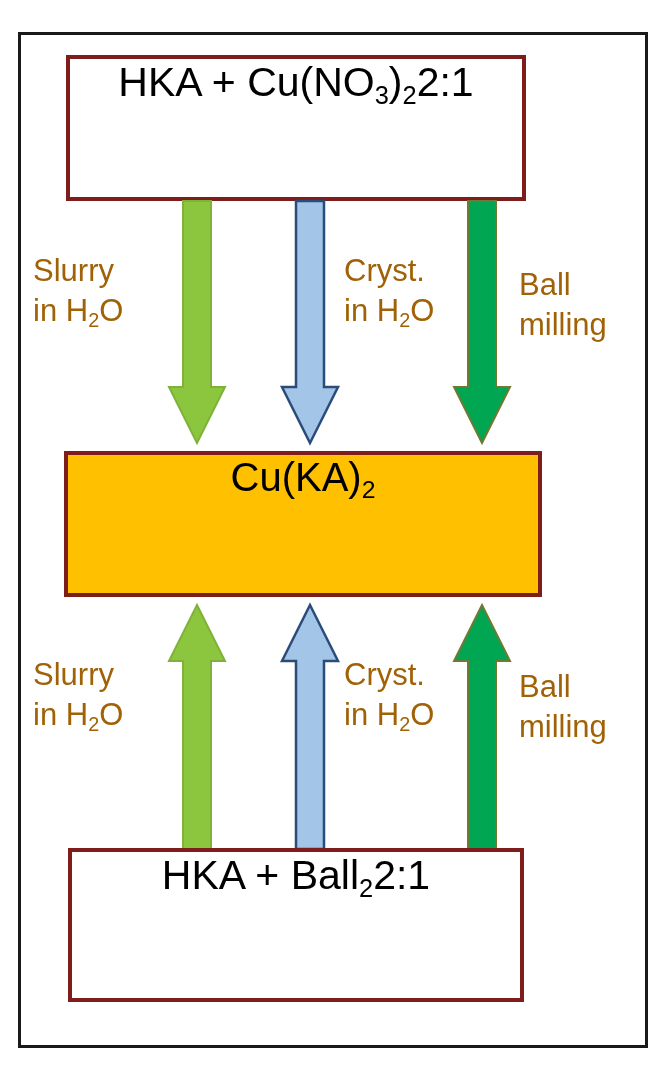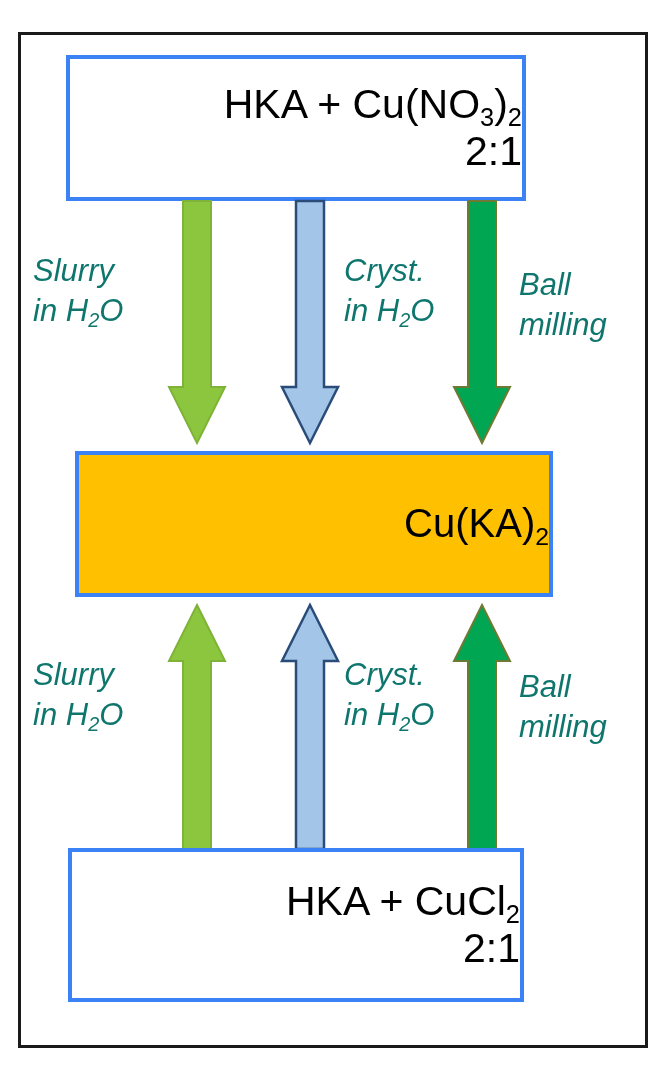--- a/index.html
+++ b/index.html
@@ -21,24 +21,24 @@
     left:18px; top:32px;
     width:630px; height:1016px;
     border:3px solid #1a1a1a;
     box-sizing:border-box;
     background:transparent;
   }
   
   .node{
     position:absolute;
     box-sizing:border-box;
-    border:4px solid #3b82f6;
+    border:4px solid #7f1d1d;
     display:flex;
-    flex-direction:column;
-    align-items:flex-end;
+    flex-direction:row;
+    align-items:flex-start;
     justify-content:center;
     text-align:center;
     line-height:1.14;
     color:#000000;
   }
   .node .line{ display:block; white-space:nowrap; }
   .node sub{
     font-size:0.62em;
     vertical-align:baseline;
     position:relative;
@@ -49,40 +49,38 @@
     left:66px; top:55px;
     width:460px; height:146px;
     background:#ffffff;
     font-size:41px;
   }
   #node-product{
     left:64px; top:451px;
     width:478px; height:146px;
     background:#FFC000;
     font-size:40px;
-    margin-left:11px;
   }
   #node-bottom{
     left:68px; top:848px;
     width:456px; height:154px;
     background:#ffffff;
     font-size:41px;
   }
   
   .arrow{ position:absolute; }
   .arrow svg{ display:block; width:100%; height:100%; overflow:visible; }
   
   .arrow-label{
     position:absolute;
     font-size:31px;
-    color:#0f766e;
+    color:#a16207;
     line-height:1.30;
     text-align:left;
     white-space:nowrap;
-    font-style:italic;
   }
   .arrow-label sub{
     font-size:0.64em;
     vertical-align:baseline;
     position:relative;
     top:0.30em;
     line-height:0;
   }
 </style>
 </head>
@@ -161,17 +159,17 @@
     <span class="line">Cryst.</span><br>
     <span class="line"><span>in H</span><sub>2</sub><span>O</span></span>
   </div>
 
   <div class="arrow-label" style="left:519px; top:667px;">
     <span class="line">Ball</span><br>
     <span class="line">milling</span>
   </div>
 
   <div class="node" id="node-bottom">
-    <span class="line"><span>HKA + CuCl</span><sub>2</sub></span>
+    <span class="line"><span>HKA + Ball</span><sub>2</sub></span>
     <span class="line">2:1</span>
   </div>
 
 </div>
 
 </body></html>

